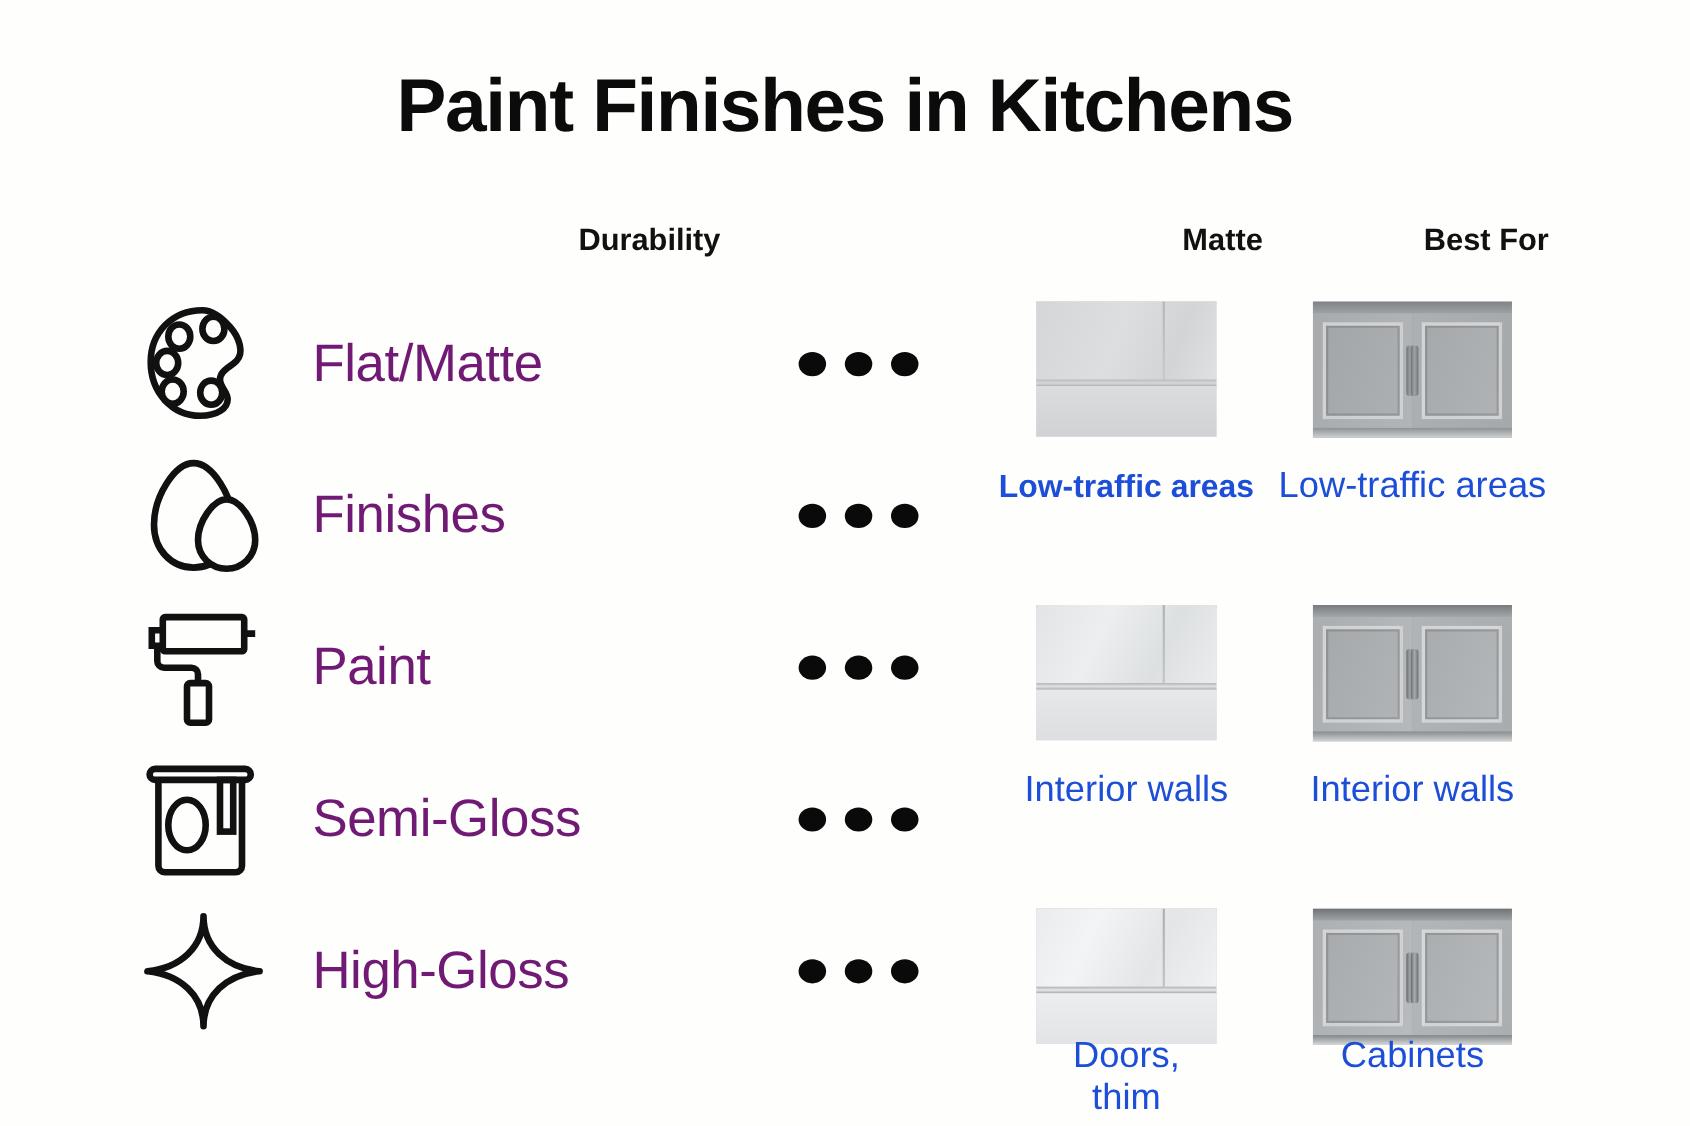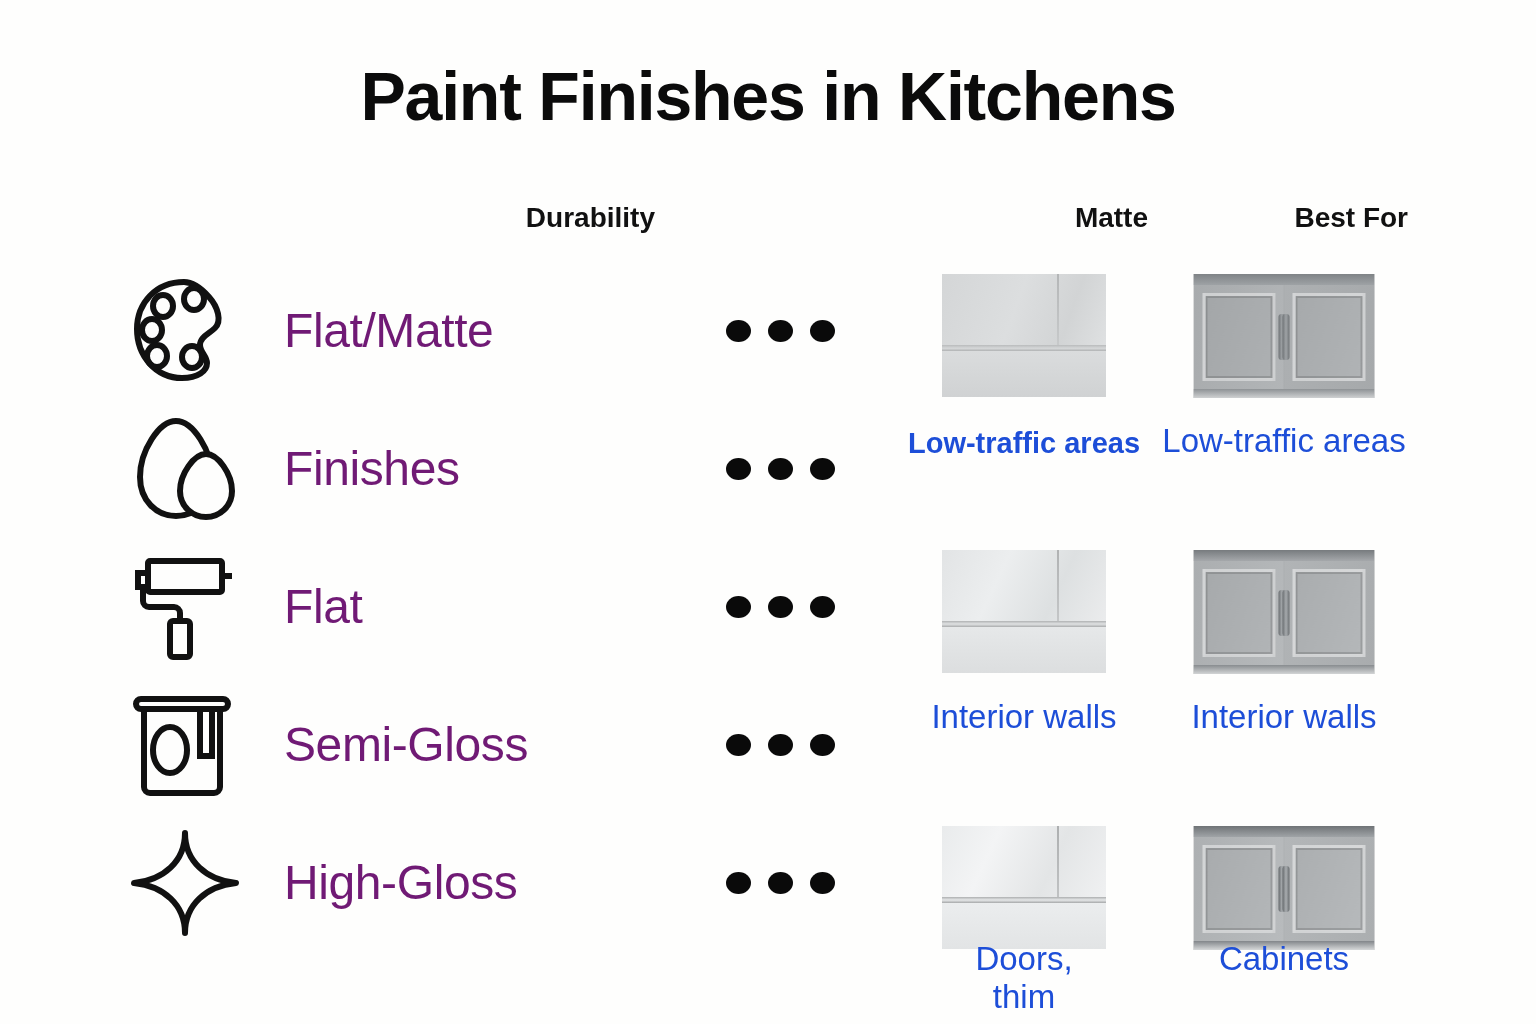--- a/index.html
+++ b/index.html
@@ -276,21 +276,21 @@
   <div class="row" style="top:538px;">
     <div class="icon-cell">
       <svg width="110" height="108" viewBox="0 0 110 108" fill="none" stroke="#111" stroke-width="6">
         <rect x="18" y="8" width="74" height="31" rx="2"></rect>
         <path d="M92 23 h10"></path>
         <path d="M18 20 H8 v14 h10"></path>
         <path d="M13 34 V48 a6 6 0 0 0 6 6 H44 a6 6 0 0 1 6 6 v8" stroke-linejoin="round"></path>
         <rect x="40" y="68" width="20" height="36" rx="3"></rect>
       </svg>
     </div>
-    <div class="finish-name">Flat</div>
+    <div class="finish-name">Paint</div>
     <div class="dots">
       <span class="dot"></span>
       <span class="dot"></span>
       <span class="dot"></span>
     </div>
     <div class="media-cell sheen">
       <div class="photo wall">
         <div class="wall-img">
           <div class="wall-topline" style="background:linear-gradient(#b9bbbc,#dcdedf);"></div>
           <div class="wall-upper" style="background:linear-gradient(115deg,#e2e4e5 0%,#eceeef 35%,#dde0e1 68%,#ebeced 100%);"></div>

